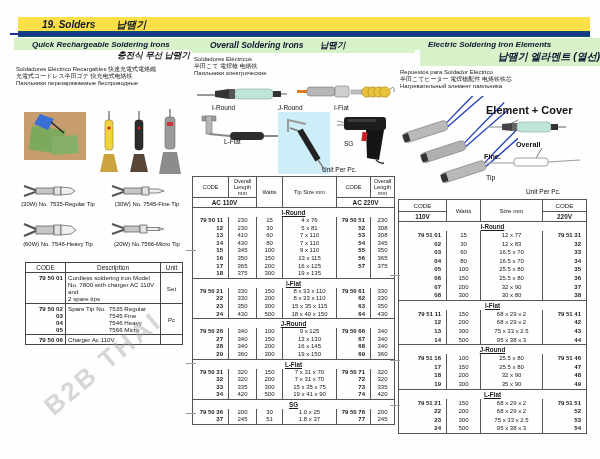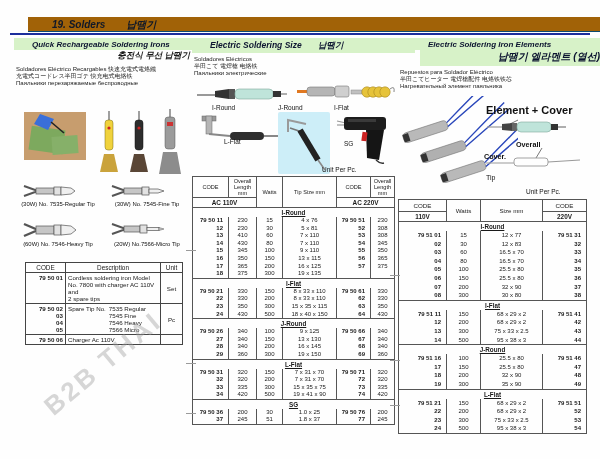--- a/index.html
+++ b/index.html
@@ -1,20 +1,20 @@
 <!DOCTYPE html>
 <html><head>
 <meta charset="utf-8">
 <style>
   html,body{margin:0;padding:0;background:#fff;}
   .page{position:relative;width:600px;height:459px;background:#fefefe;overflow:hidden;
         font-family:"Liberation Sans","DejaVu Sans",sans-serif;color:#1a1a1a;}
   
-  .band{position:absolute;left:28px;top:17px;width:572px;height:14px;background:#a16207;
-        border-bottom:1px solid #0c4a6e;}
+  .band{position:absolute;left:18px;top:17px;width:572px;height:14px;background:#fde047;
+        border-bottom:6px solid #0c4a6e;}
   .band .t{font-style:italic;font-weight:bold;font-size:10px;padding:1px 0 0 24px;color:#101828;}
   .band .t .ko{margin-left:18px;}
   .rule{position:absolute;left:10px;top:33px;width:580px;height:2px;background:#1c2e9c;}
   
   .col{position:absolute;top:0;}
   .col-left{left:14px;width:176px;}
   .col-mid{left:192px;width:202px;}
   .col-right{left:398px;width:190px;}
   .gbox{background:#d7f2c8;font-weight:bold;font-style:italic;color:#0c1430;}
   .gline1{font-size:8px;padding:2px 3px 1px 18px;}
@@ -175,21 +175,21 @@
         <td class="code">79 50 06</td>
         <td>Charger Ac 110V</td>
         <td class="unit"></td>
       </tr>
     </tbody>
       </table>
   </div>
 
   <div class="col col-mid">
     <div class="gbox gline1" style="position:absolute;top:38px;left:0;width:202px;font-size:8.5px;">
-      <span>Electric Soldering Size</span>
+      <span>Overall Soldering Irons</span>
       <span style="margin-left:14px;">납땜기</span>
     </div>
     <div class="subs" style="position:absolute;top:53px;left:2px;width:200px;">
       <div>Soldadores Eléctricos</div>
       <div>半田こて   電焊槍 电烙铁</div>
       <div>Паяльники электрические</div>
     </div>
 
     <div class="imgarea" style="position:absolute;top:78px;left:0;width:202px;height:96px;">
       <svg width="92" height="18" style="position:absolute;left:3px;top:8px;">
@@ -529,21 +529,21 @@
       <svg width="96" height="16" style="position:absolute;left:88px;top:26px;">
         <line x1="112" y1="2" x2="104" y2="6" stroke="#555" stroke-width="0.8" transform="translate(-80,0)"></line>
         <line x1="1" y1="9" x2="16" y2="9" stroke="#999" stroke-width="1.2"></line>
         <polygon points="16,6 26,5 26,13 16,12" fill="#444"></polygon>
         <rect x="26" y="5" width="5" height="8" fill="#666"></rect>
         <rect x="31" y="4" width="34" height="10" rx="4" fill="#bfe4da" stroke="#7fa79c" stroke-width="0.6"></rect>
         <rect x="65" y="6" width="7" height="6" fill="#333"></rect>
         <line x1="72" y1="9" x2="80" y2="9" stroke="#777" stroke-width="1.2"></line>
       </svg>
       <div class="plabel" style="left:118px;top:48px;font-weight:bold;font-size:7.2px;">Overall</div>
-      <div class="plabel" style="left:86px;top:60px;font-weight:bold;font-size:7.2px;">Cover.</div>
+      <div class="plabel" style="left:86px;top:60px;font-weight:bold;font-size:7.2px;">Fine.</div>
       <svg width="100" height="24" style="position:absolute;left:86px;top:56px;">
         <line x1="58" y1="0" x2="52" y2="10" stroke="#555" stroke-width="0.8"></line>
         <rect x="30" y="10" width="34" height="8" rx="3" fill="none" stroke="#999" stroke-width="0.9"></rect>
         <line x1="2" y1="15" x2="30" y2="15" stroke="#aaa" stroke-width="1.2"></line>
         <line x1="64" y1="14" x2="96" y2="12" stroke="#999" stroke-width="1"></line>
       </svg>
       <div class="plabel" style="left:88px;top:82px;font-size:7px;">Tip</div>
     </div>
     <div class="unitnote" style="left:128px;top:188px;">Unit Per Pc.</div>
 

